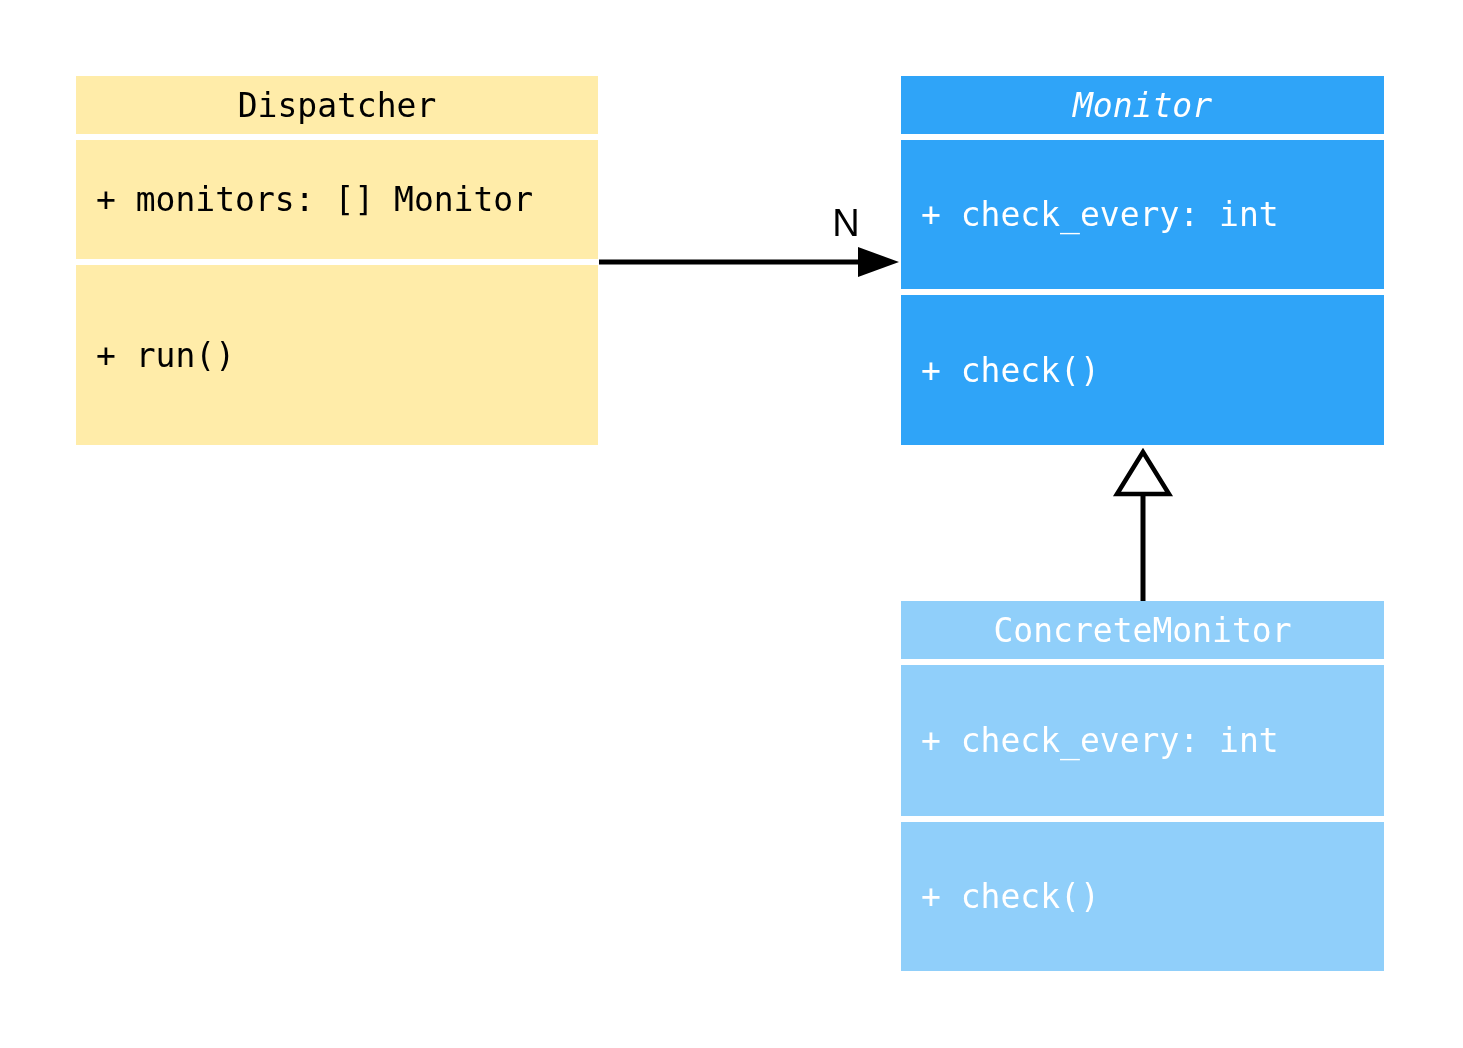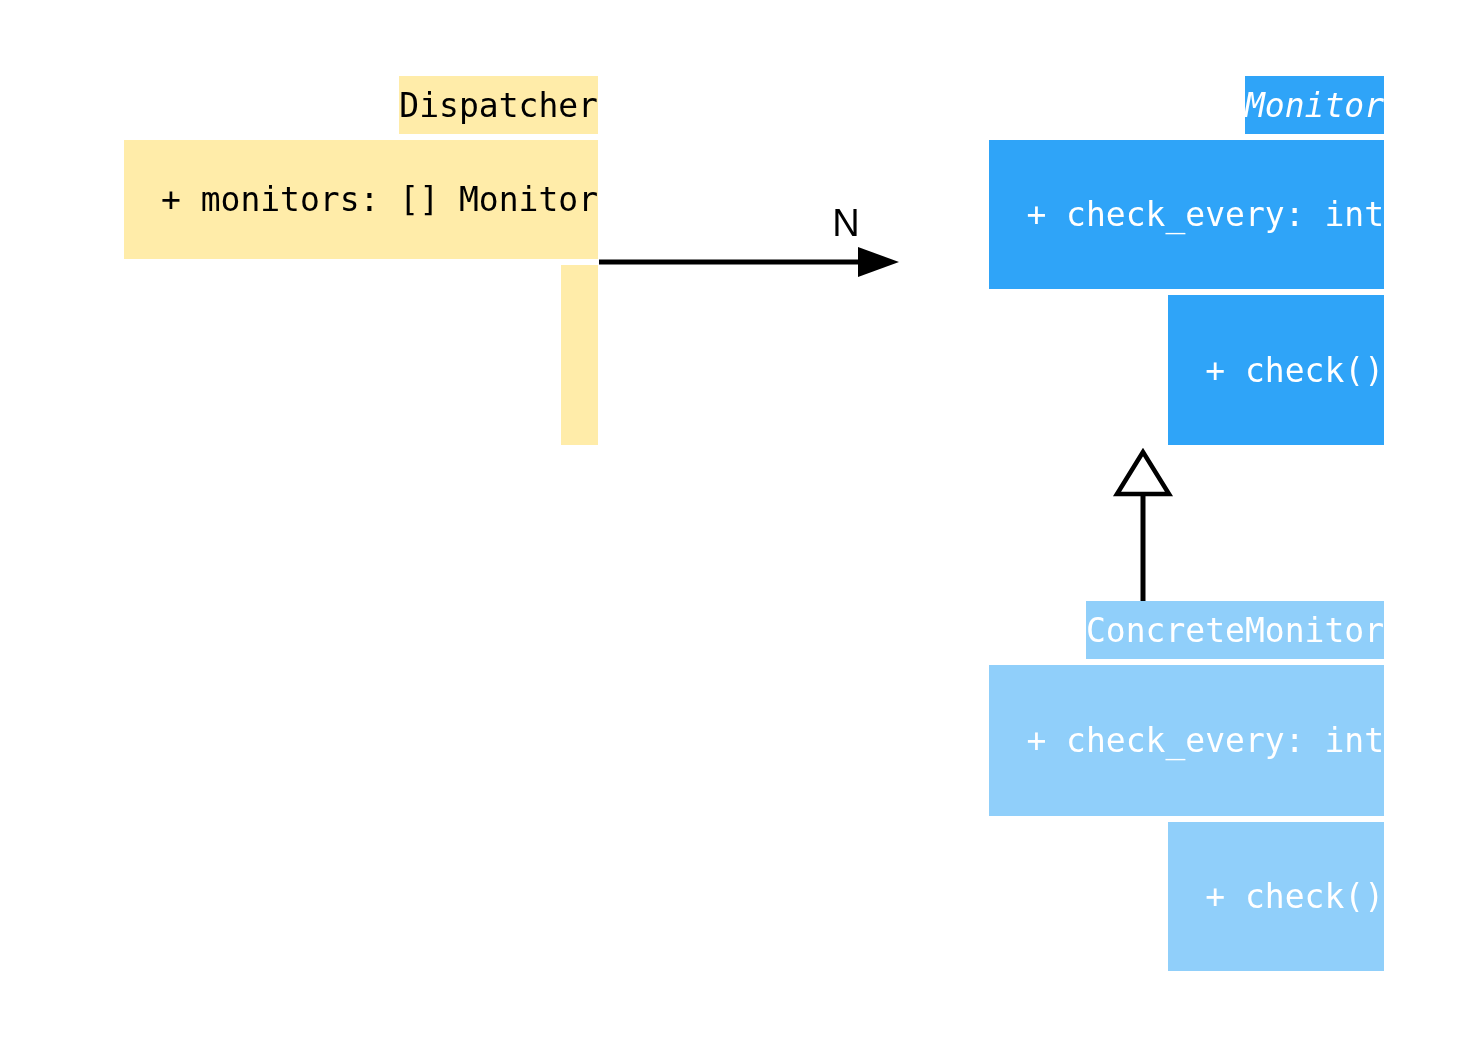--- a/index.html
+++ b/index.html
@@ -9,35 +9,34 @@
     height: 1048px;
     background: #ffffff;
     font-family: "DejaVu Sans Mono", monospace;
     overflow: hidden;
   }
   .class-box {
     position: absolute;
     display: flex;
     flex-direction: column;
     gap: 6px;
-    align-items: flex-end;
   }
   .sec { box-sizing: border-box; }
   .sec.title {
     height: 58px;
     display: flex;
     align-items: center;
     justify-content: center;
     font-size: 33px;
   }
   .sec.body {
     display: flex;
     flex-direction: column;
     justify-content: center;
-    padding-left: 37px;
+    padding-left: 20px;
     font-size: 33px;
     line-height: 37px;
   }
   .italic-title .title { font-style: italic; }
 
   #box-dispatcher { left: 76px;  top: 76px;  width: 522px; height: 369px; }
   #box-dispatcher .attrs   { height: 119px; }
   #box-dispatcher .methods { height: 180px; }
 
   #box-monitor { left: 901px; top: 76px;  width: 483px; height: 369px; border-radius: 29px; }
@@ -70,20 +69,21 @@
 <div class="canvas">
 
   <div class="class-box" id="box-dispatcher" style="color: rgb(0, 0, 0);">
     <div class="sec title" style="background-color: rgb(255, 236, 169);">
       <span>Dispatcher</span>
     </div>
     <div class="sec body attrs" style="background-color: rgb(255, 236, 169);">
       <div>+ monitors: [] Monitor</div>
     </div>
     <div class="sec body methods" style="background-color: rgb(255, 236, 169);">
+      <div>+ run()</div>
     </div>
   </div>
 
   <div class="class-box italic-title" id="box-monitor" style="color: rgb(255, 255, 255);">
     <div class="sec title" style="background-color: rgb(47, 164, 248);">
       <span>Monitor</span>
     </div>
     <div class="sec body attrs" style="background-color: rgb(47, 164, 248);">
       <div>+ check_every: int</div>
     </div>

